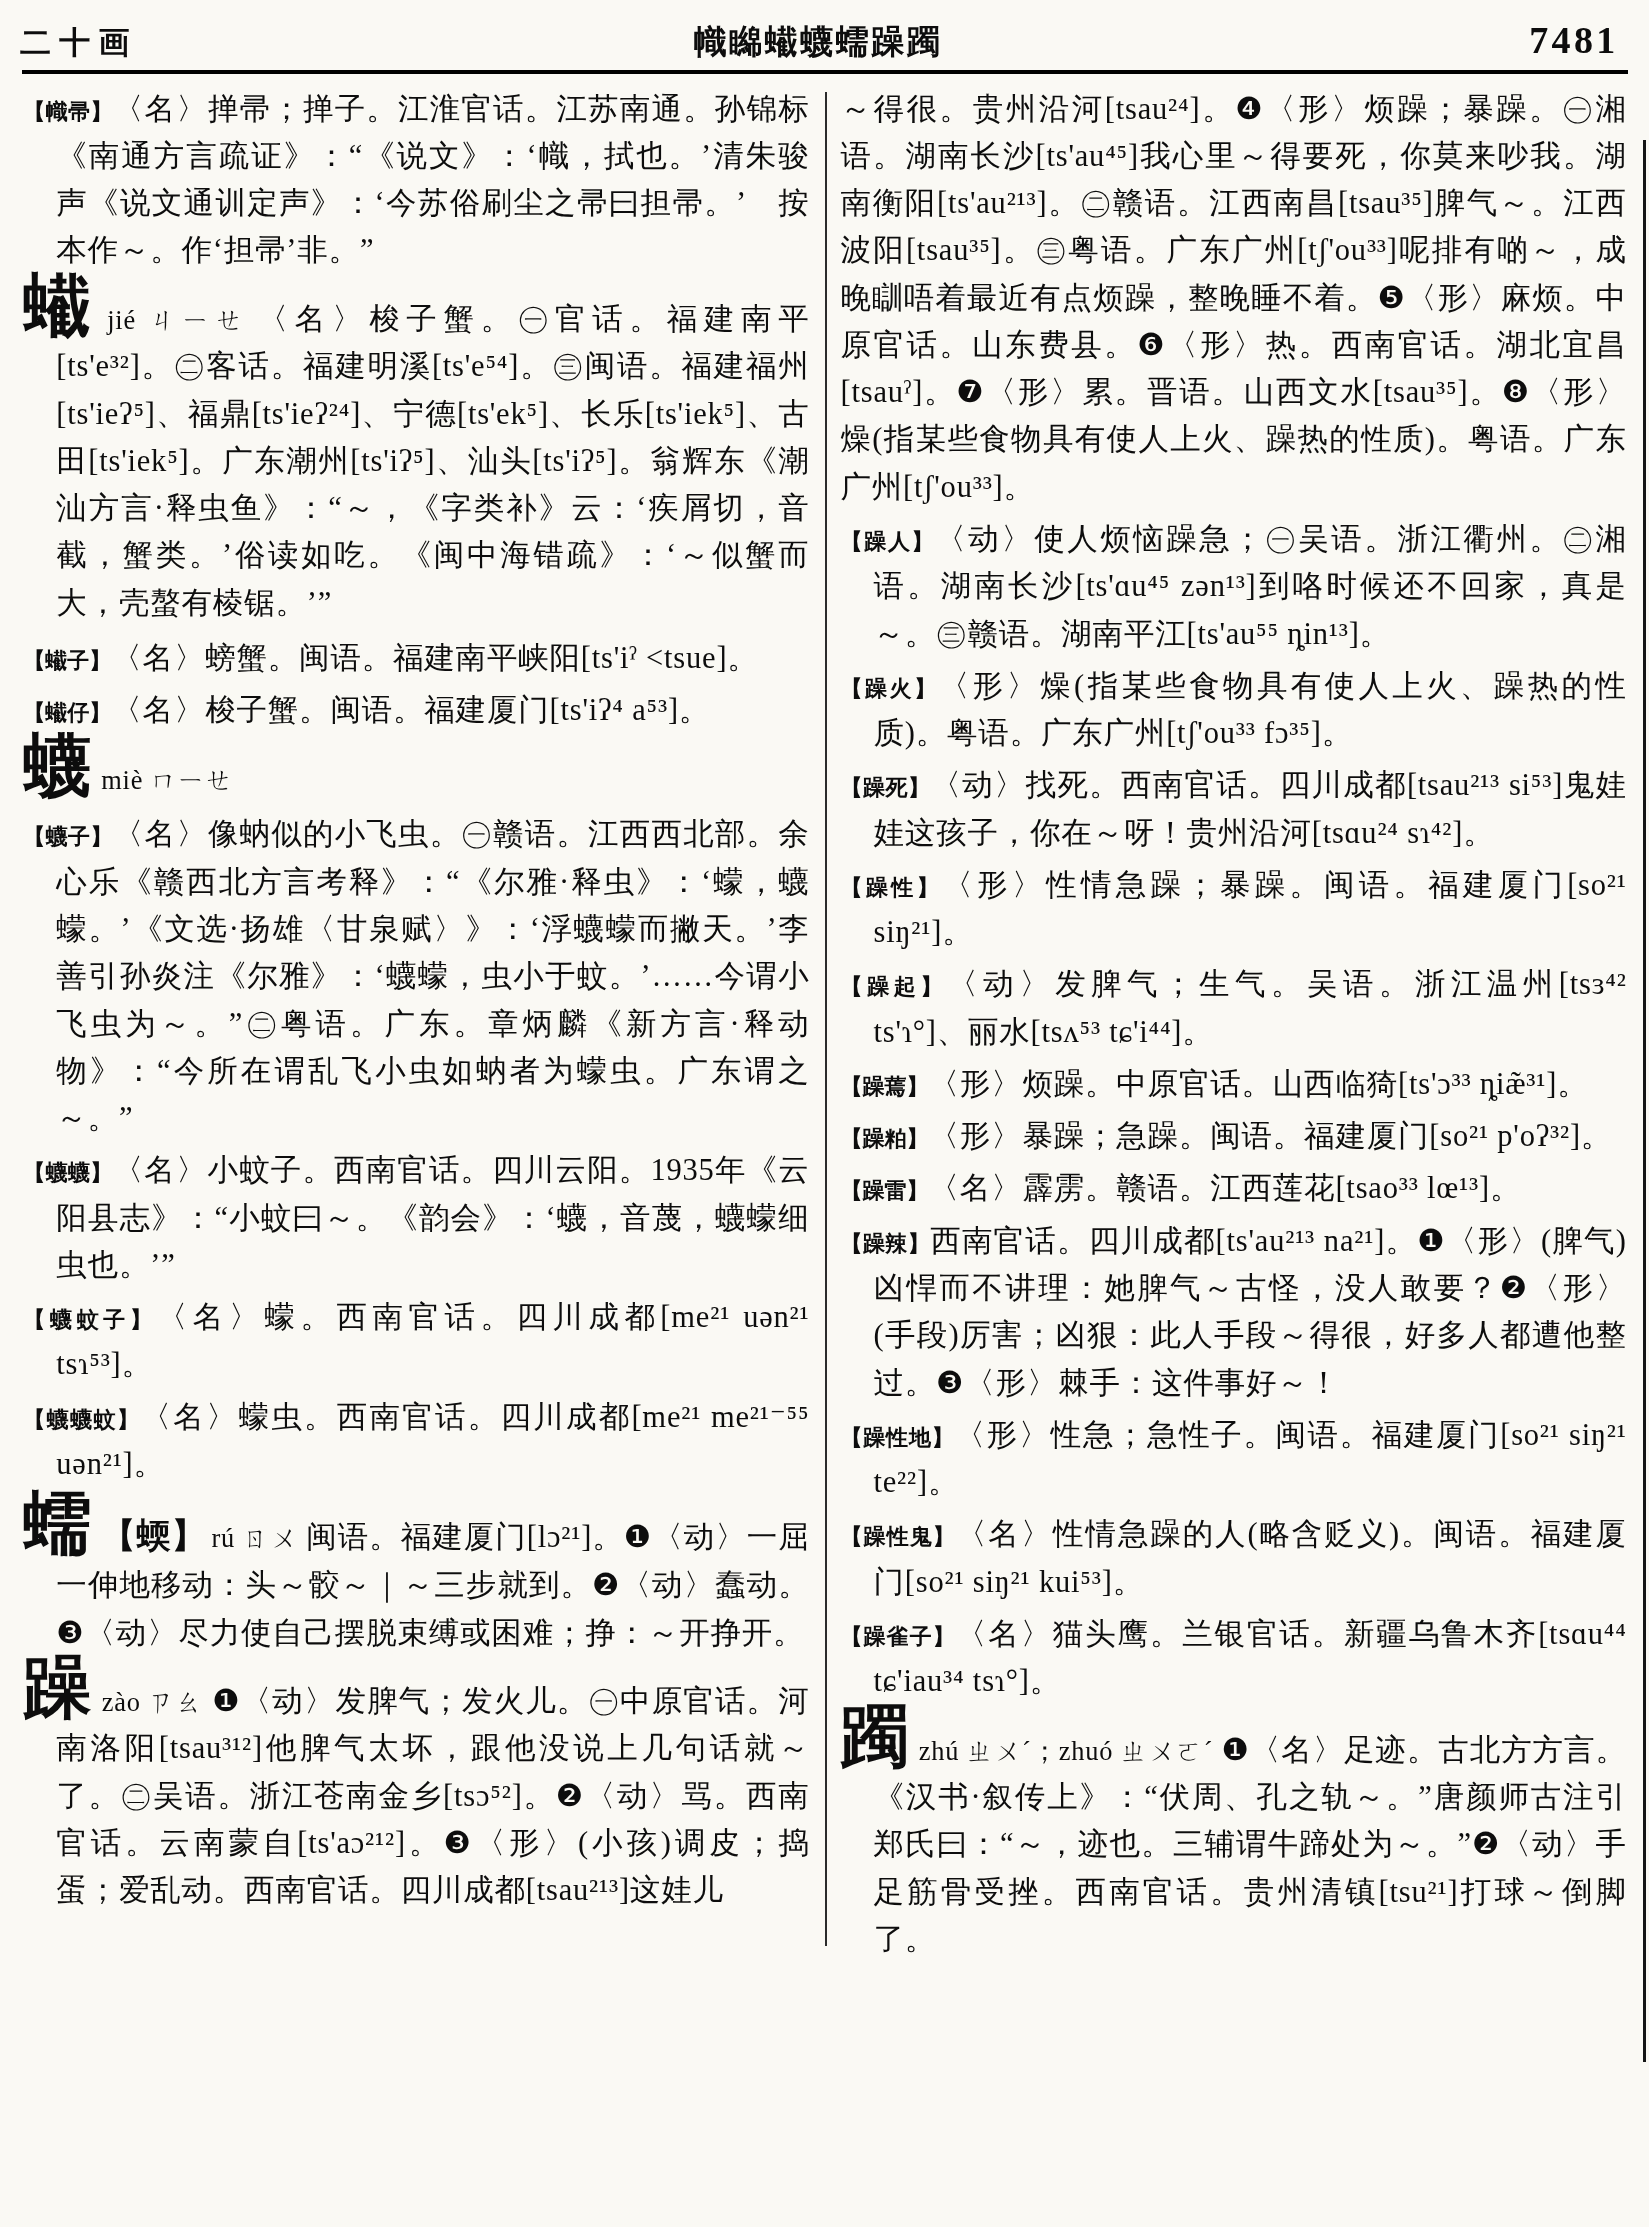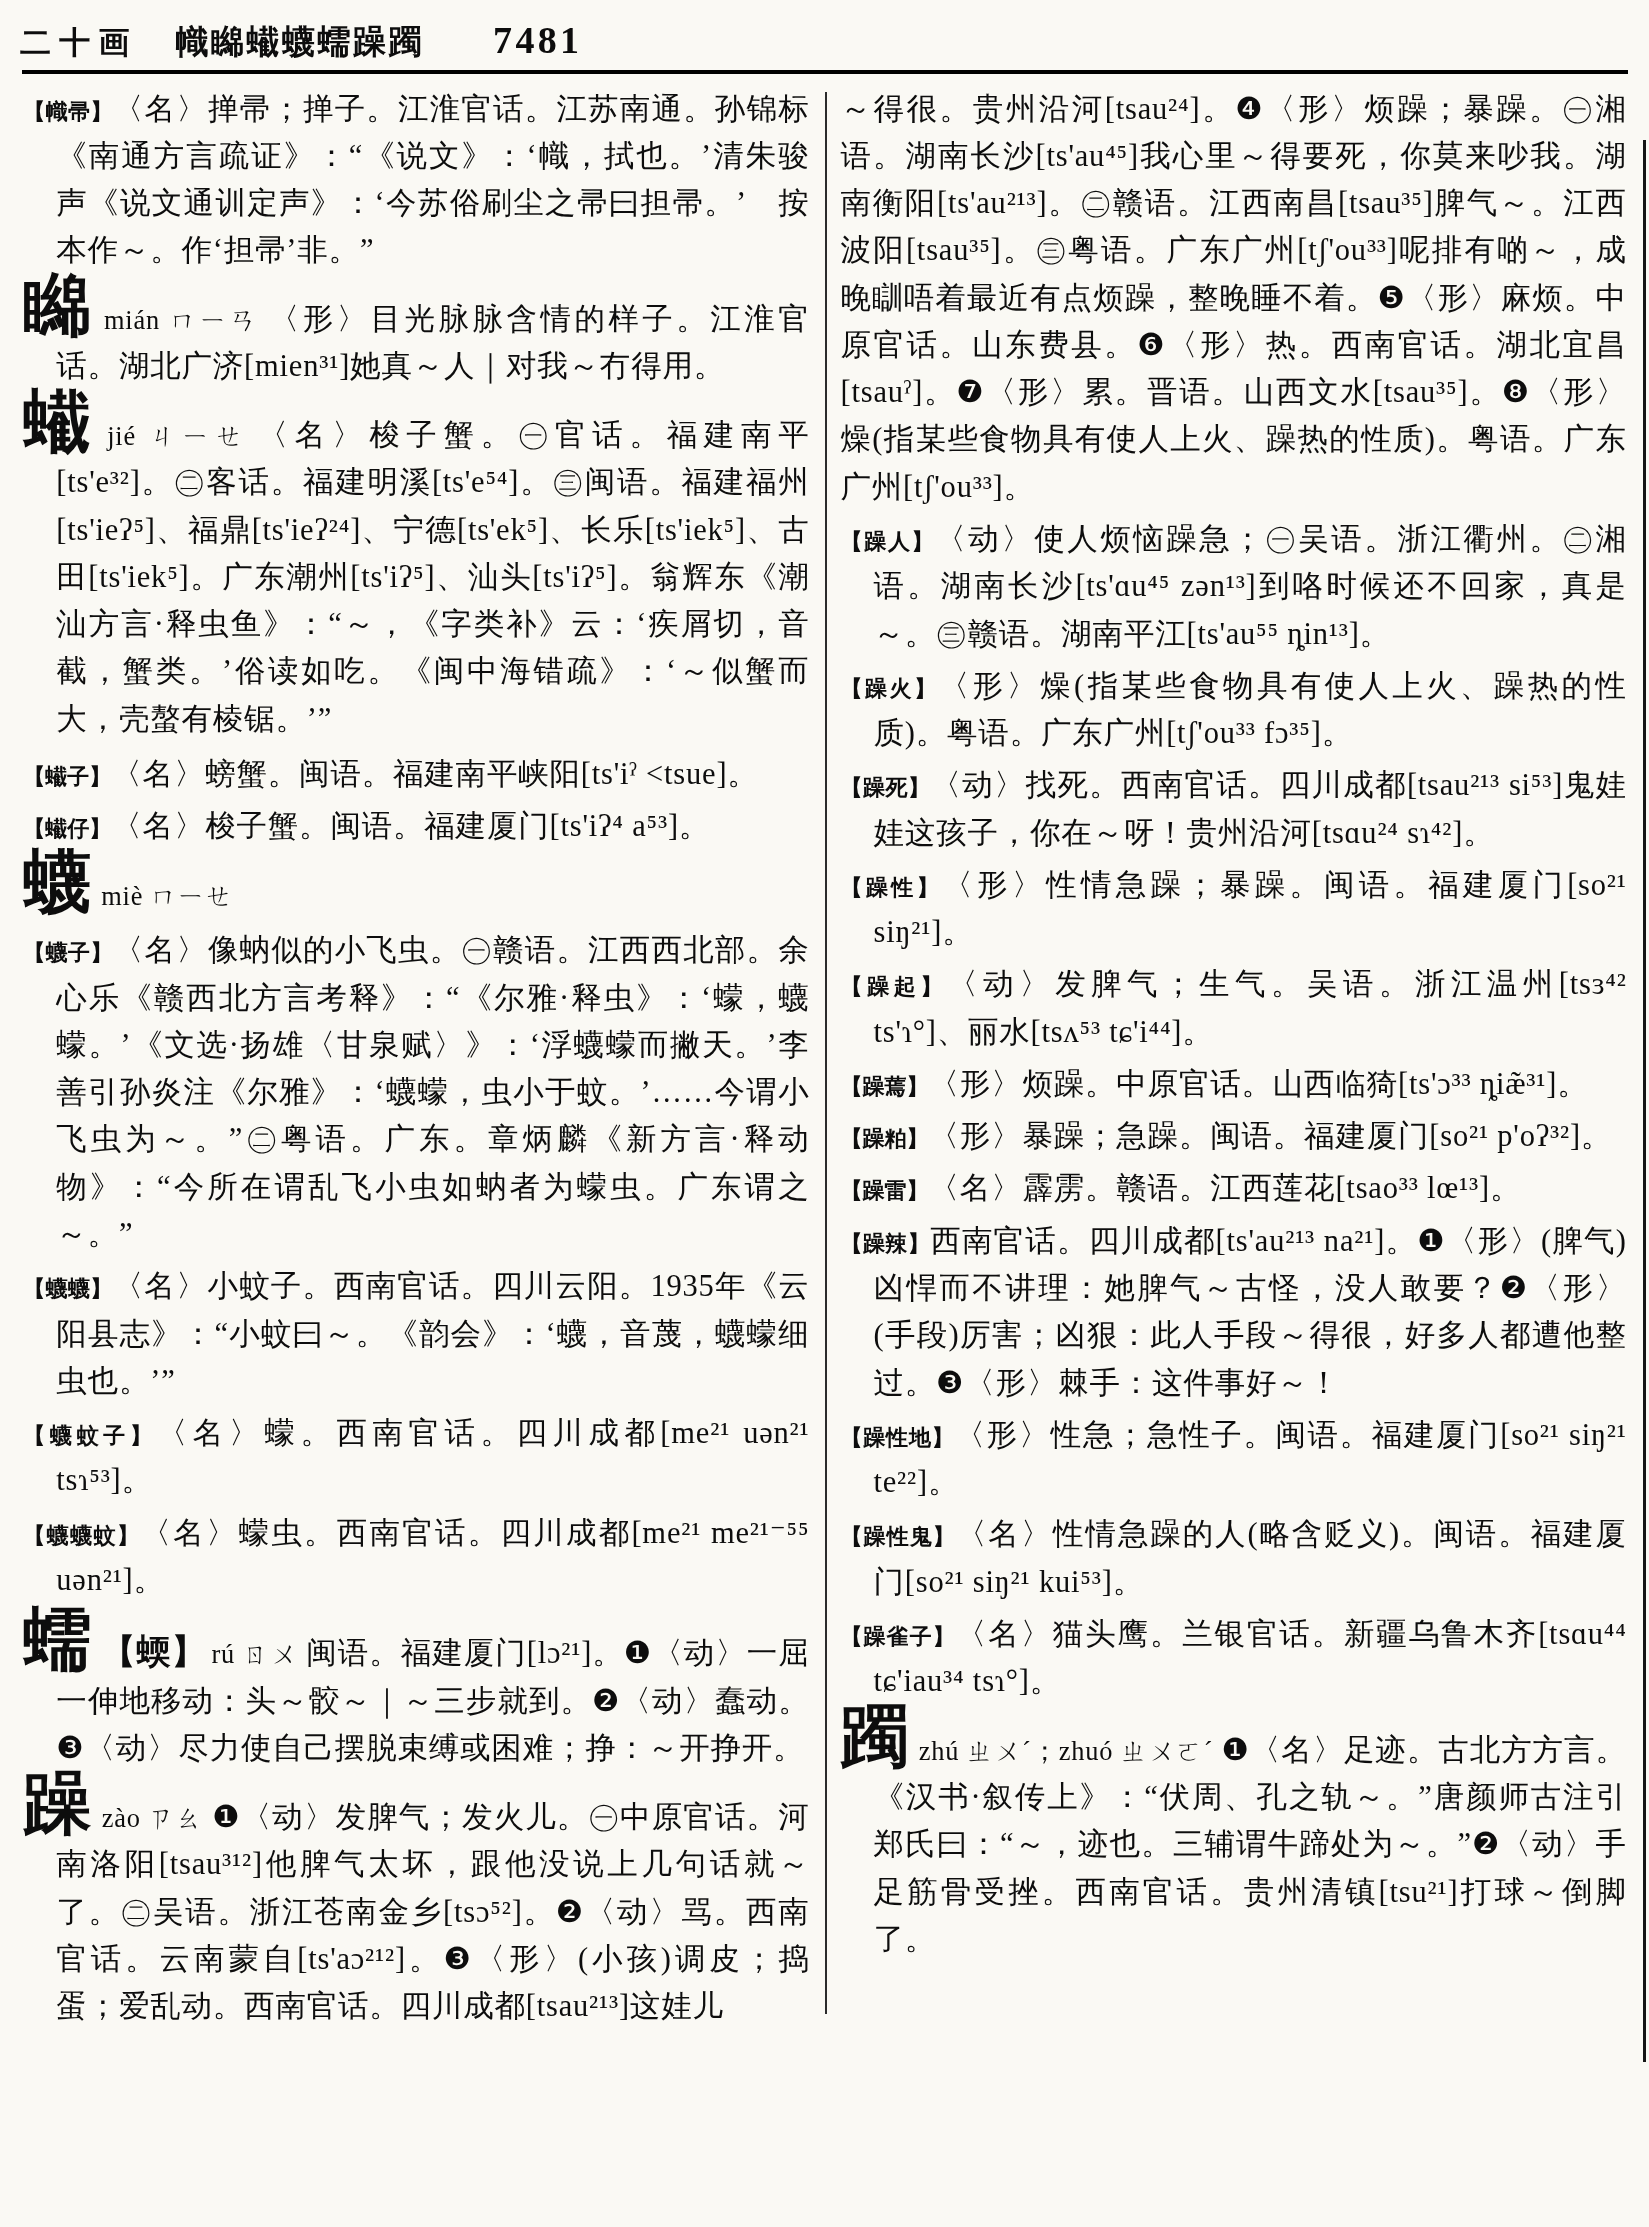--- a/index.html
+++ b/index.html
@@ -4,21 +4,21 @@
 <style>
   html,body{margin:0;padding:0;}
   body{
     width:1650px;height:2227px;overflow:hidden;
     background:#faf9f4;color:#0d0d0d;
     font-family:"Liberation Serif","DejaVu Serif",serif;
   }
   .page{position:relative;width:1650px;height:2227px;box-sizing:border-box;padding:11.5px 20px 0 20px;}
   
   .header{
-    display:flex;justify-content:flex-start;align-items:baseline;
+    display:flex;justify-content:space-between;align-items:baseline;
     padding:6.6px 11.5px 5px 0;
   }
   .header .section{font-size:31px;font-weight:bold;letter-spacing:8.2px;margin-right:38px;}
   .header .chars{font-size:33px;font-weight:bold;letter-spacing:2.5px;}
   .header .pageno{font-size:38px;font-weight:bold;margin-left:69px;letter-spacing:3.3px;}
   .rule{border-bottom:4.1px solid #000;margin:0 1.6px 11.5px 1.6px;}
   
   .columns{display:flex;gap:31px;position:relative;padding:0 3.3px;}
   .col{flex:1;min-width:0;}
   .col-divider{position:absolute;left:50%;top:6.6px;bottom:25px;width:1.6px;background:#2b2b2b;}
@@ -49,21 +49,20 @@
   </div>
   <div class="rule"></div>
 
   <div class="columns">
     <div class="col-divider"></div>
 
     <div class="col">
 
       <p class="entry comp"><span class="hw">【幟帚】</span><span class="body">〈名〉掸帚；掸子。江淮官话。江苏南通。孙锦标《南通方言疏证》：“《说文》：‘幟，拭也。’清朱骏声《说文通训定声》：‘今苏俗刷尘之帚曰担帚。’　按本作～。作‘担帚’非。”</span></p>
 
-      <p class="entry head"><span class="bigchar">矊</span><span class="pron">mián ㄇㄧㄢ</span><span class="body">〈形〉目光脉脉含情的样子。江淮官话。湖北广济[mien³¹]她真～人｜对我～冇得用。</span></p>
 
       <p class="entry head"><span class="bigchar">蠘</span><span class="pron">jié ㄐㄧㄝ</span><span class="body">〈名〉梭子蟹。㊀官话。福建南平[ts'e³²]。㊁客话。福建明溪[ts'e⁵⁴]。㊂闽语。福建福州[ts'ieʔ⁵]、福鼎[ts'ieʔ²⁴]、宁德[ts'ek⁵]、长乐[ts'iek⁵]、古田[ts'iek⁵]。广东潮州[ts'iʔ⁵]、汕头[ts'iʔ⁵]。翁辉东《潮汕方言·释虫鱼》：“～，《字类补》云：‘疾屑切，音截，蟹类。’俗读如吃。《闽中海错疏》：‘～似蟹而大，壳螯有棱锯。’”</span></p>
 
       <p class="entry comp"><span class="hw">【蠘子】</span><span class="body">〈名〉螃蟹。闽语。福建南平峡阳[ts'iˀ ˂tsue]。</span></p>
 
       <p class="entry comp"><span class="hw">【蠘仔】</span><span class="body">〈名〉梭子蟹。闽语。福建厦门[ts'iʔ⁴ a⁵³]。</span></p>
 
       <p class="entry head"><span class="bigchar">蠛</span><span class="pron">miè ㄇㄧㄝ</span><span class="body"></span></p>
 
       <p class="entry comp"><span class="hw">【蠛子】</span><span class="body">〈名〉像蚋似的小飞虫。㊀赣语。江西西北部。余心乐《赣西北方言考释》：“《尔雅·释虫》：‘蠓，蠛蠓。’《文选·扬雄〈甘泉赋〉》：‘浮蠛蠓而撇天。’李善引孙炎注《尔雅》：‘蠛蠓，虫小于蚊。’……今谓小飞虫为～。”㊁粤语。广东。章炳麟《新方言·释动物》：“今所在谓乱飞小虫如蚋者为蠓虫。广东谓之～。”</span></p>

